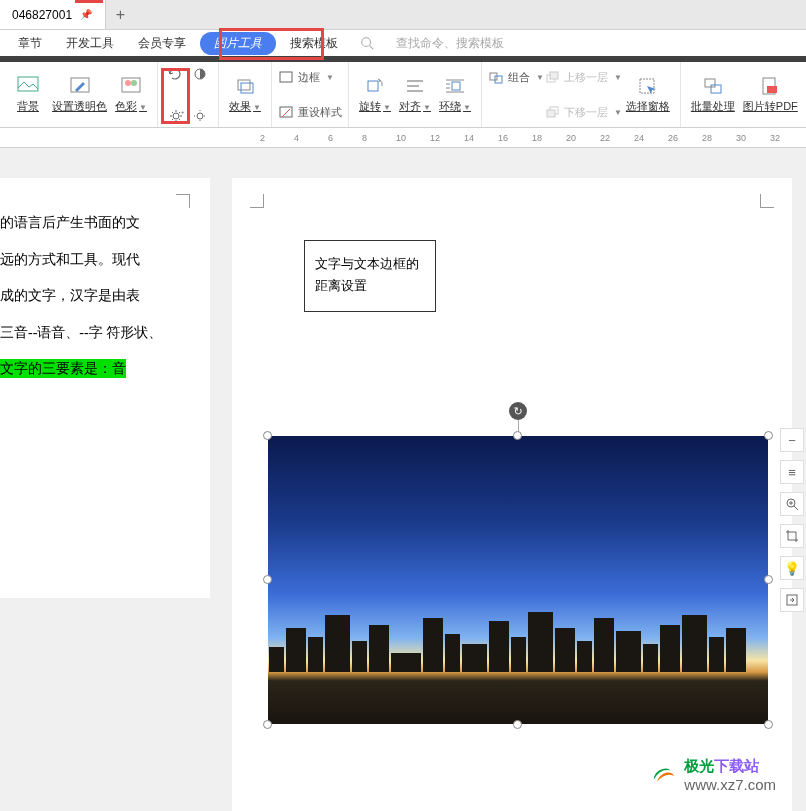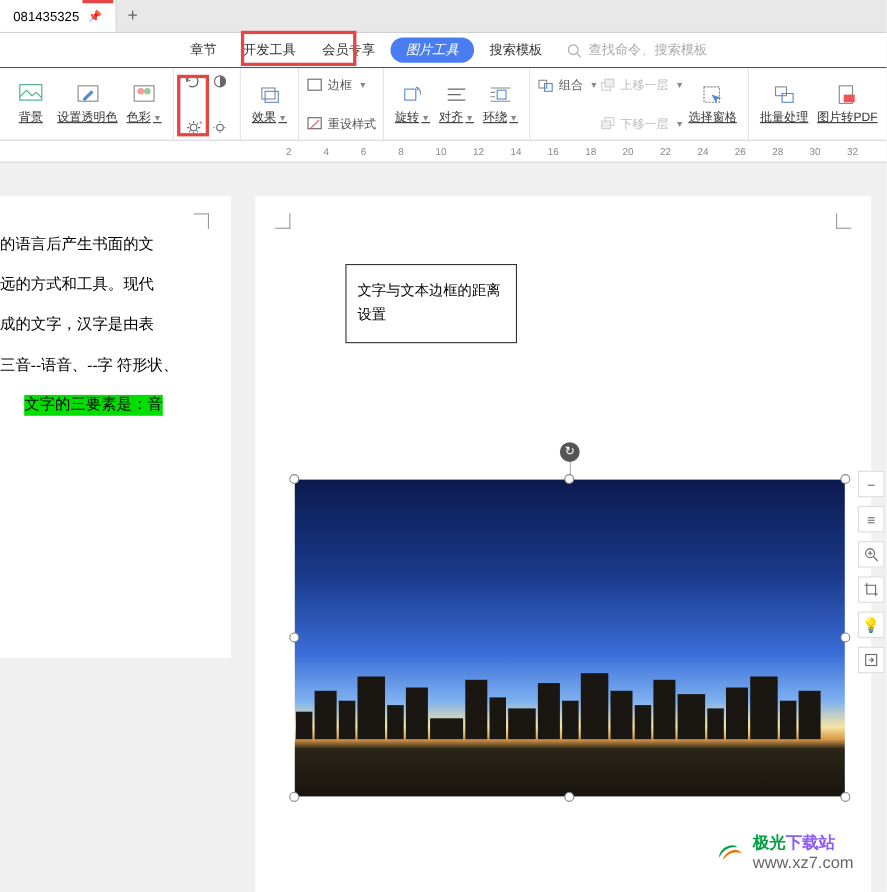--- a/index.html
+++ b/index.html
@@ -4,51 +4,51 @@
   <style>
     * { box-sizing: border-box; margin: 0; padding: 0; }
     body { font-family: "Microsoft YaHei", SimSun, sans-serif; font-size: 12px; background: #f0f0f0; width: 806px; height: 811px; overflow: hidden; position: relative; }
     
     .tabs-bar { height: 30px; background: #e8e8e8; display: flex; align-items: center; border-bottom: 1px solid #d0d0d0; }
     .doc-tab { padding: 4px 12px; background: #fff; border-right: 1px solid #d0d0d0; display: flex; align-items: center; gap: 8px; height: 100%; }
     .tab-pin { color: #888; font-size: 10px; }
     .tab-add { width: 30px; text-align: center; color: #666; font-size: 16px; }
     .red-underline { position: absolute; top: 0; left: 75px; width: 28px; height: 3px; background: #e64545; }
     
-    .menu-bar { height: 32px; background: #fff; display: flex; align-items: center; padding: 0 8px; gap: 4px; border-bottom: 1px solid #404040; position: relative; justify-content: center; }
+    .menu-bar { height: 32px; background: #fff; display: flex; align-items: center; padding: 0 8px; gap: 4px; border-bottom: 6px solid #404040; position: relative; }
     .menu-item { padding: 4px 10px; color: #333; cursor: pointer; white-space: nowrap; }
     .menu-item.pill { background: #4a7ef0; color: #fff; border-radius: 12px; padding: 3px 14px; font-style: italic; }
     .red-box-1 { position: absolute; left: 219px; top: -2px; width: 105px; height: 32px; border: 3px solid #e64545; pointer-events: none; }
-    .search-box { display: flex; align-items: center; color: #aaa; gap: 6px; margin-left: 8px; }
+    .search-box { display: flex; align-items: center; color: #aaa; gap: 22px; margin-left: 8px; }
     .search-icon-svg { width: 14px; height: 14px; }
     
     .ribbon { height: 66px; background: #fff; display: flex; align-items: center; border-bottom: 1px solid #d0d0d0; position: relative; padding-left: 2px; }
     .ribbon-group { display: flex; align-items: center; height: 100%; padding: 0 6px; border-right: 1px solid #e5e5e5; }
     .ribbon-btn { display: flex; flex-direction: column; align-items: center; justify-content: center; gap: 2px; padding: 2px 4px; cursor: pointer; min-width: 40px; }
     .ribbon-btn-sm { display: flex; align-items: center; justify-content: center; padding: 4px; cursor: pointer; color: #555; }
     .ribbon-label { font-size: 11px; color: #333; white-space: nowrap; text-decoration: underline; }
     .icon-ph { width: 24px; height: 22px; display: flex; align-items: center; justify-content: center; }
     .red-box-2 { position: absolute; left: 161px; top: 68px; width: 29px; height: 56px; border: 3px solid #e64545; pointer-events: none; z-index: 5; }
     .stacked { display: flex; flex-direction: column; gap: 20px; }
     .stacked-row { display: flex; align-items: center; gap: 4px; font-size: 11px; color: #555; white-space: nowrap; }
     .drop-caret { font-size: 8px; color: #888; margin-left: 2px; }
     
     .ruler { height: 20px; background: #fff; border-bottom: 1px solid #d0d0d0; display: flex; align-items: center; padding-left: 260px; position: relative; }
     .ruler-mark { font-size: 9px; color: #888; width: 34px; text-align: left; }
     
     .doc-area { position: relative; height: 660px; background: #f0f0f0; display: flex; }
     .page-left { position: absolute; left: 0; top: 30px; width: 210px; background: #fff; height: 420px; padding: 32px 14px 14px 0; }
     .page-left p { margin-bottom: 10px; line-height: 1.9; font-size: 14px; font-family: SimSun, serif; }
-    .highlight { background: #00e000; padding: 2px 0; margin-left: 22px; }
+    .highlight { background: #00e000; padding: 2px 0; }
     .page-corner-l { position: absolute; right: 20px; top: 16px; width: 14px; height: 14px; border-top: 1px solid #999; border-right: 1px solid #999; }
     
     .page-right { position: absolute; left: 232px; top: 30px; width: 560px; background: #fff; height: 640px; }
     .page-corner-r1 { position: absolute; left: 18px; top: 16px; width: 14px; height: 14px; border-bottom: 1px solid #999; border-right: 1px solid #999; }
     .page-corner-r2 { position: absolute; right: 18px; top: 16px; width: 14px; height: 14px; border-bottom: 1px solid #999; border-left: 1px solid #999; }
-    .text-box { position: absolute; left: 82px; top: 62px; width: 156px; height: 72px; border: 1px solid #333; padding: 12px 10px; font-size: 13px; line-height: 1.7; font-family: SimSun, serif; }
+    .text-box { position: absolute; left: 72px; top: 62px; width: 132px; height: 72px; border: 1px solid #333; padding: 12px 10px; font-size: 13px; line-height: 1.7; font-family: SimSun, serif; }
     
     .image-wrap { position: absolute; left: 36px; top: 258px; width: 500px; height: 288px; }
     .sel-handle { width: 9px; height: 9px; background: #fff; border: 1px solid #888; border-radius: 50%; position: absolute; z-index: 2; }
     .h-tl { left: -5px; top: -5px; } .h-tr { right: -5px; top: -5px; }
     .h-bl { left: -5px; bottom: -5px; } .h-br { right: -5px; bottom: -5px; }
     .h-ml { left: -5px; top: 50%; margin-top: -5px; } .h-mr { right: -5px; top: 50%; margin-top: -5px; }
     .h-mt { left: 50%; top: -5px; margin-left: -5px; } .h-mb { left: 50%; bottom: -5px; margin-left: -5px; }
     .rotate-handle { width: 18px; height: 18px; background: #555; border-radius: 50%; position: absolute; left: 50%; margin-left: -9px; top: -34px; color: #fff; text-align: center; line-height: 18px; font-size: 11px; }
     .rotate-line { position: absolute; left: 50%; top: -16px; width: 1px; height: 12px; background: #aaa; }
     .city-img { width: 100%; height: 100%; background: linear-gradient(to bottom, #0b1a4f 0%, #1a3a8a 30%, #3b6dd8 55%, #7fb2f0 70%, #f5e4a4 78%, #d89845 82%, #2a2518 85%, #1a1410 100%); position: relative; }
@@ -65,21 +65,21 @@
     .wm-name .g { color: #00a040; } .wm-name .o { color: #8b5cf6; }
     .wm-url { font-size: 15px; color: #666; }
   </style>
 </head>
 <body>
 
 <div class="red-underline"></div>
 
 <div class="tabs-bar">
   <div class="doc-tab">
-    <span>081435325</span>
+    <span>046827001</span>
     <span class="tab-pin">📌</span>
   </div>
   <div class="tab-add">+</div>
 </div>
 
 <div class="menu-bar">
   <div class="red-box-1"></div>
   <span class="menu-item">章节</span>
   <span class="menu-item">开发工具</span>
   <span class="menu-item">会员专享</span>

